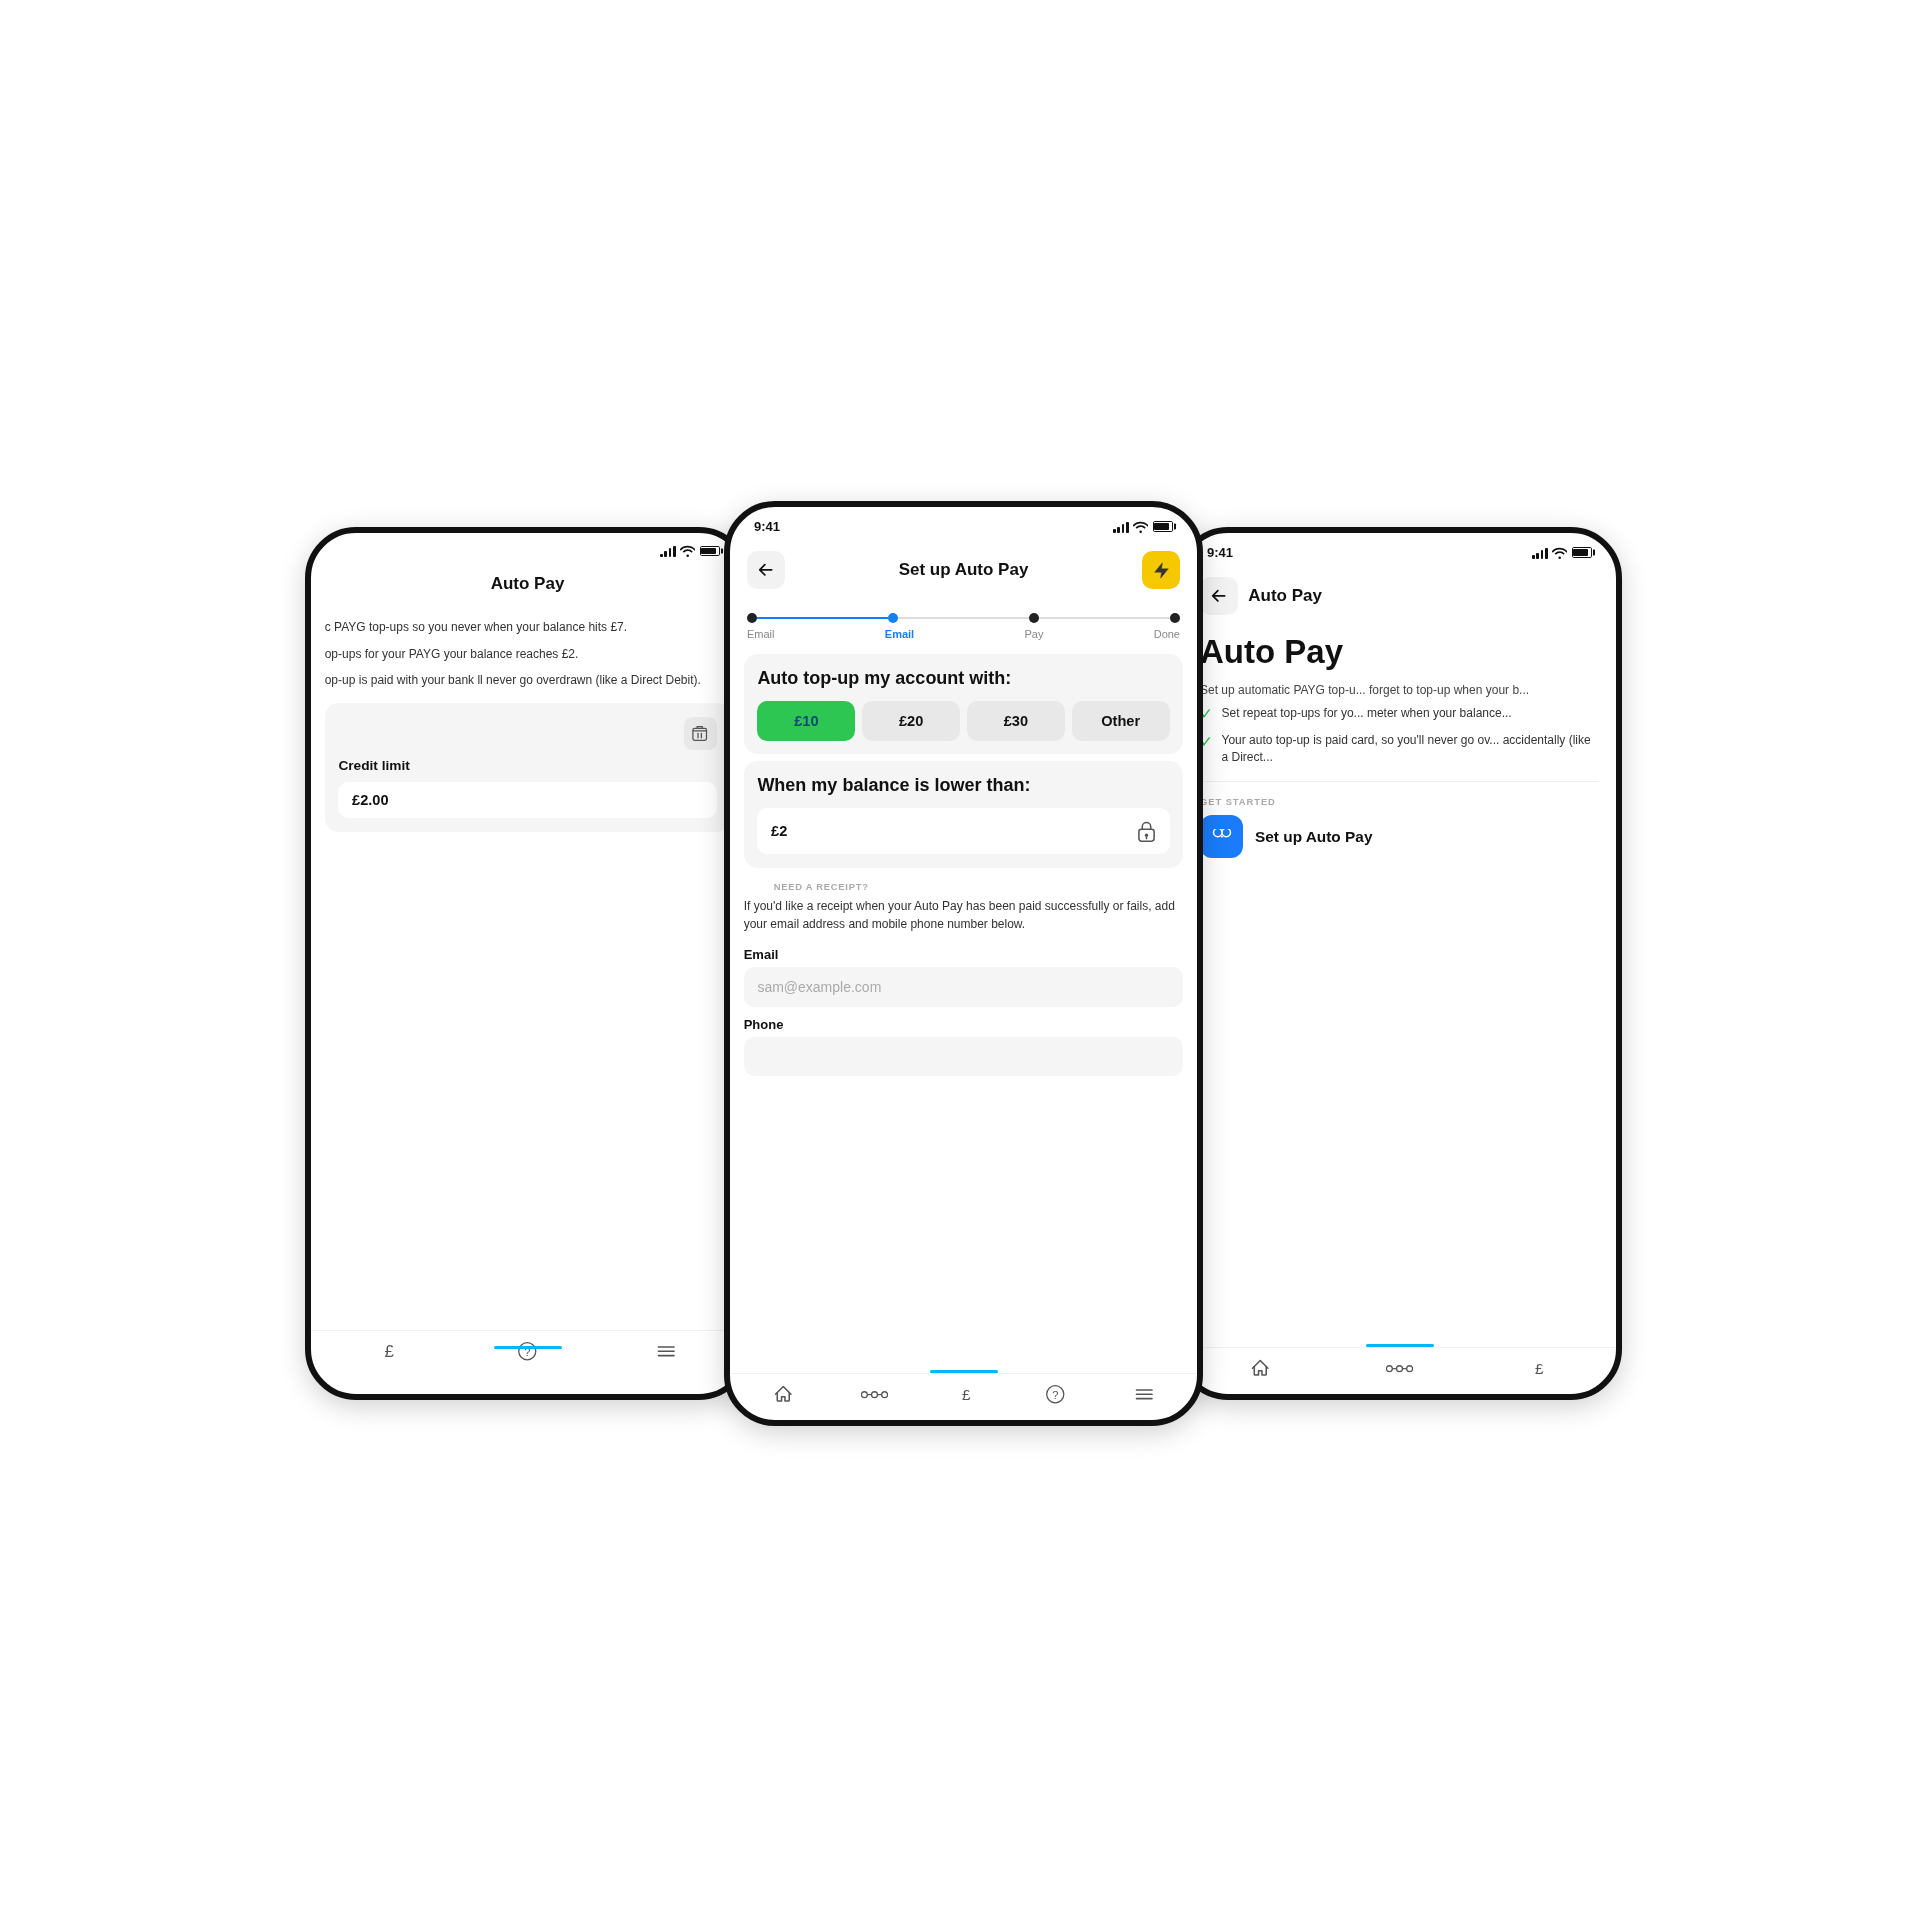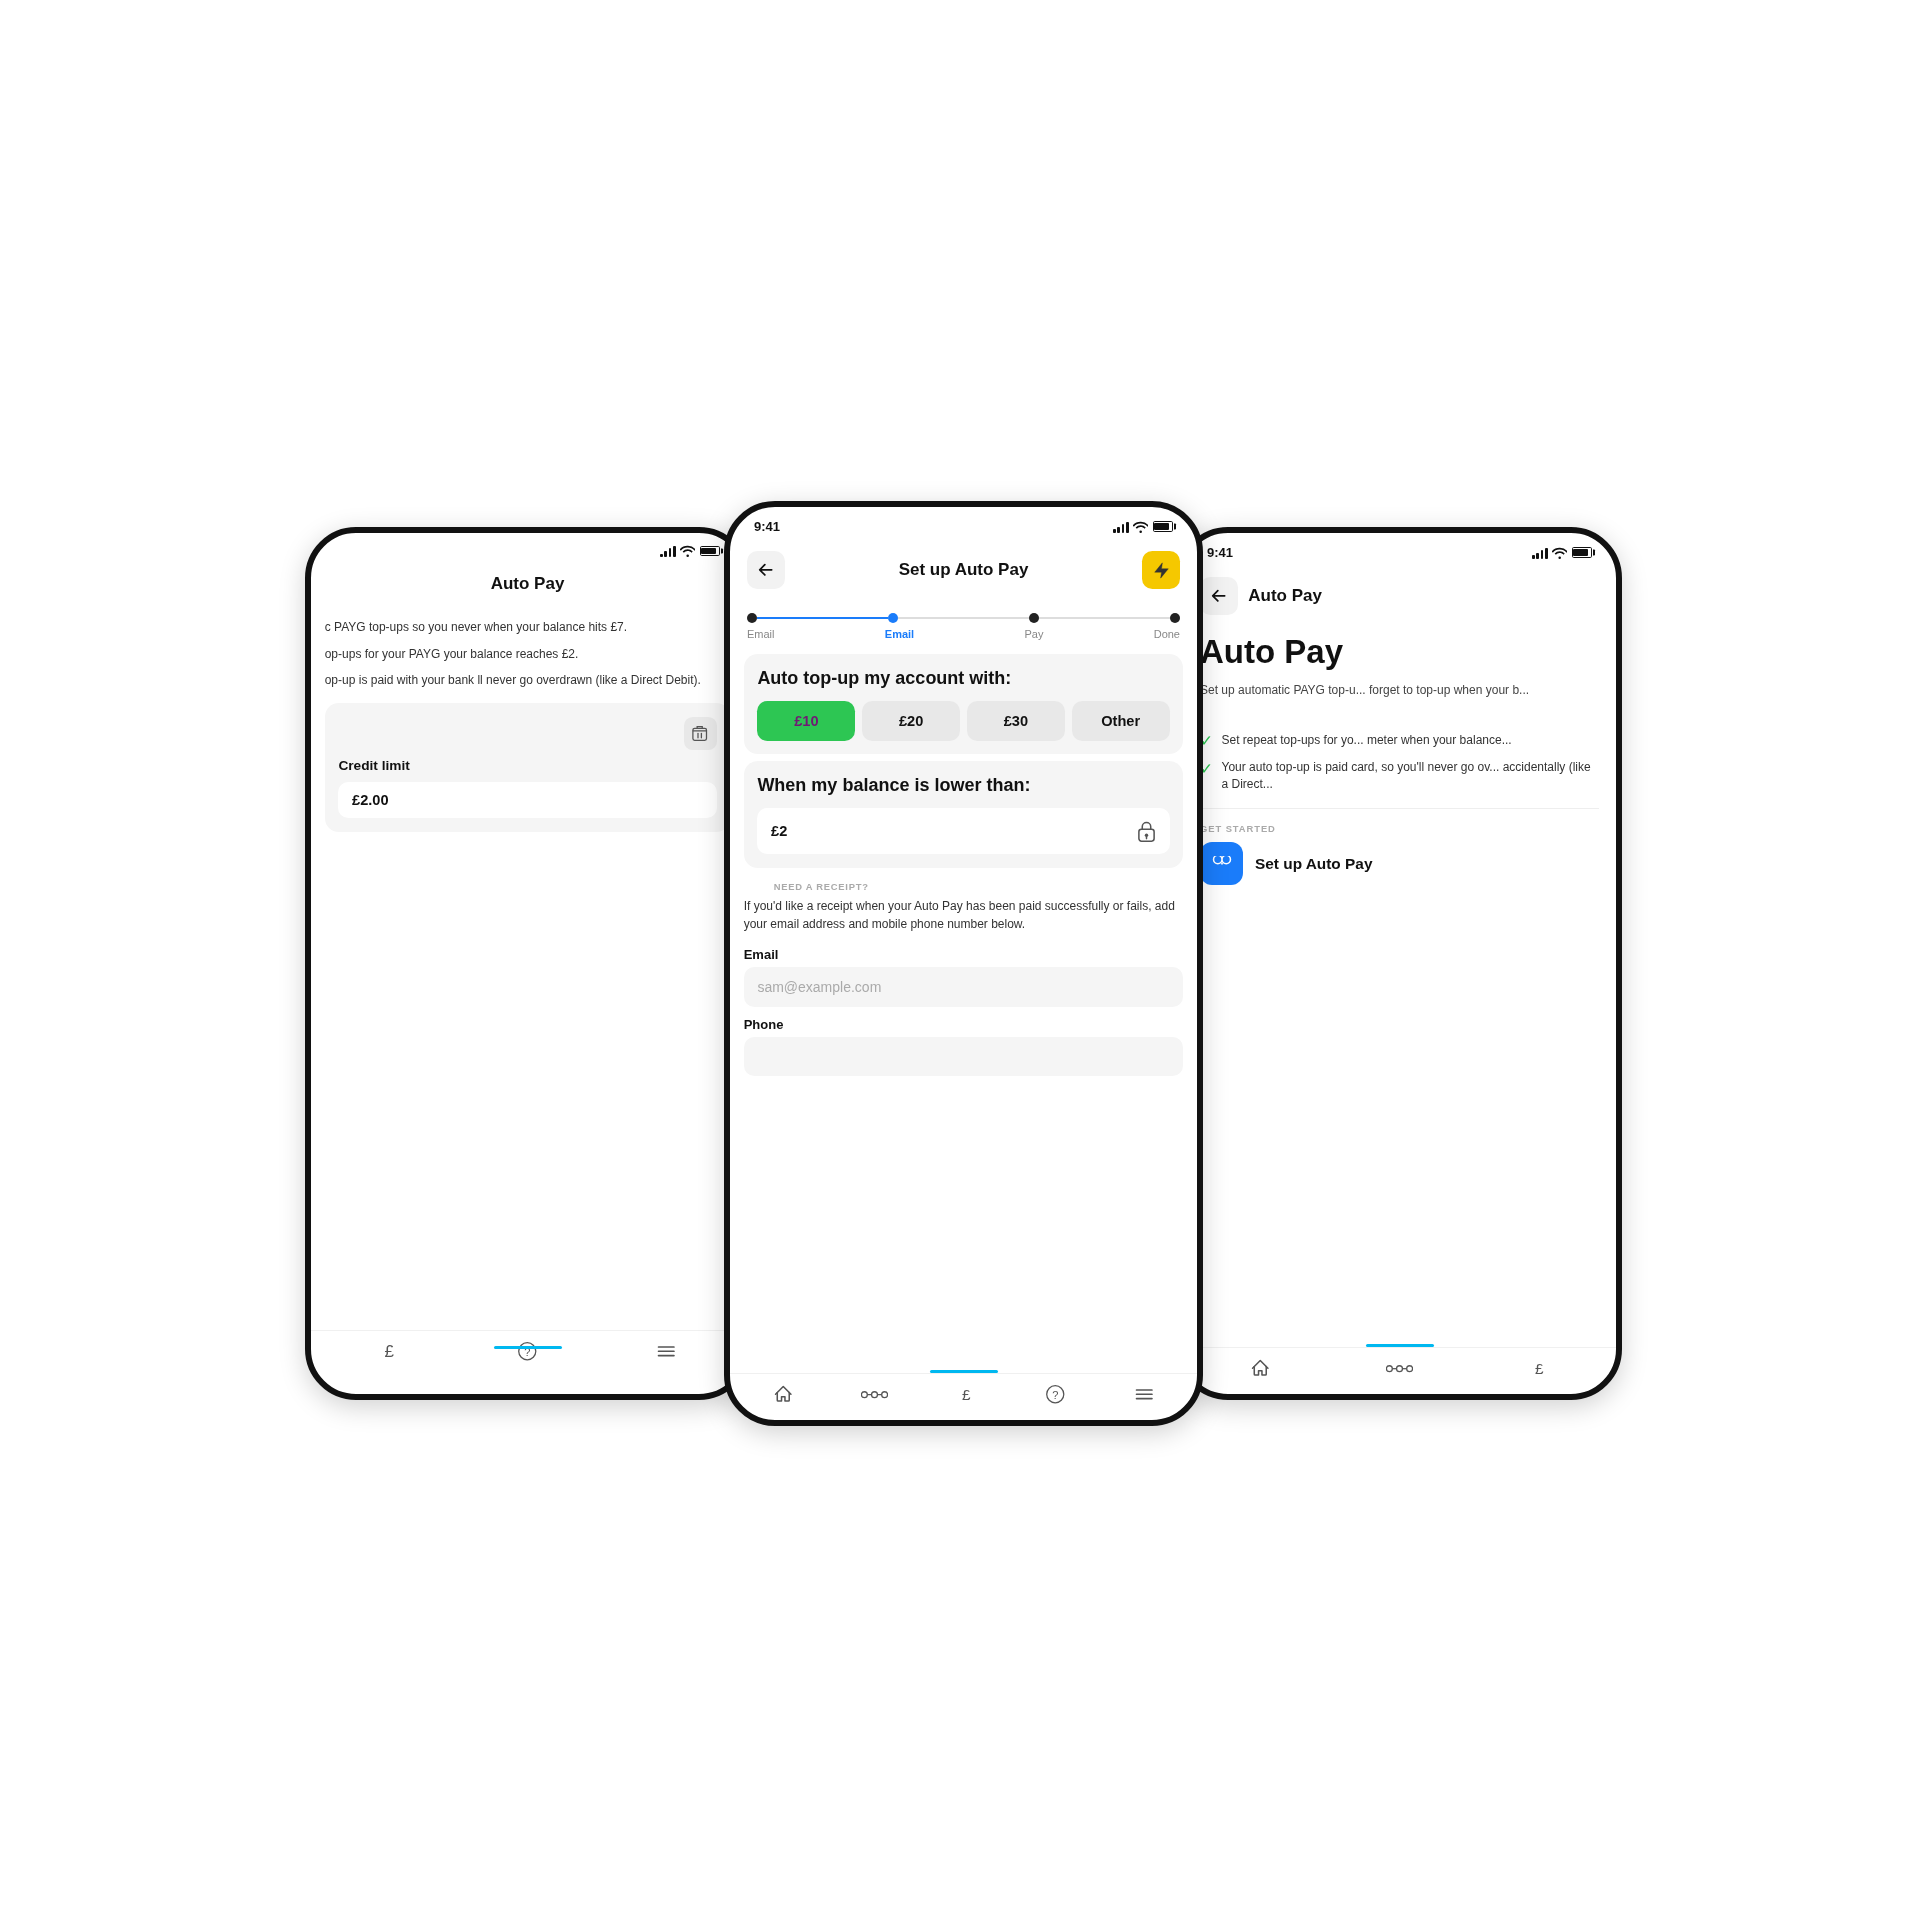--- a/index.html
+++ b/index.html
@@ -207,21 +207,21 @@
       border-radius: 10.3px;
       background: #e8e8e8;
       text-align: center;
       font-size: 14.6px;
       font-weight: 700;
       color: #111;
       cursor: pointer;
     }
     .amount-btn.selected {
       background: #2dc653;
-      color: #701a75;
+      color: #0c4a6e;
     }
     
     .balance-input-row {
       display: flex;
       align-items: center;
       justify-content: space-between;
       background: #ffffff;
       border-radius: 10.3px;
       padding: 12px 13.7px;
     }
@@ -336,21 +336,21 @@
       font-size: 33px;
       font-weight: 900;
       color: #111;
       margin-bottom: 10.3px;
       line-height: 1.1;
     }
     .right-body {
       font-size: 12px;
       color: #444;
       line-height: 1.5;
-      margin-bottom: 33px;
+      margin-bottom: 6px;
     }
     .check-item {
       display: flex;
       align-items: flex-start;
       gap: 8.6px;
       margin-bottom: 8.6px;
     }
     .check-mark {
       color: #2dc653;
       font-size: 15.4px;

